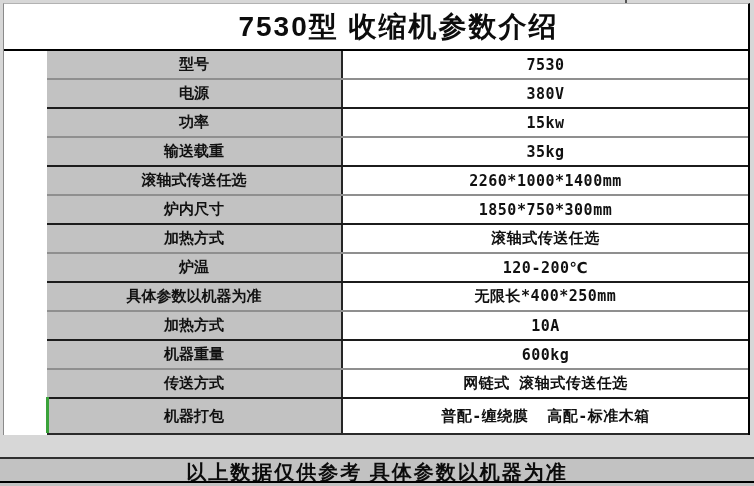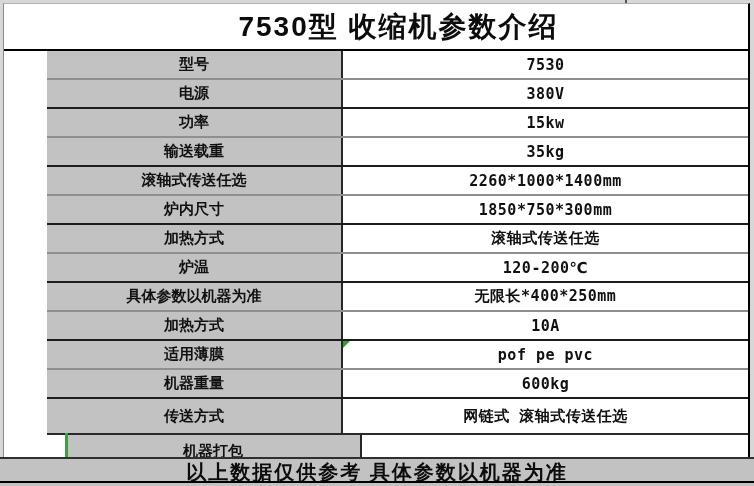--- a/index.html
+++ b/index.html
@@ -162,28 +162,20 @@
 
   <div class="row">
     <div class="label-cell">
       <span class="lbl">加热方式</span>
     </div>
     <div class="value-cell">
       <span class="val">10A</span>
     </div>
   </div>
 
-  <div class="row">
-    <div class="label-cell">
-      <span class="lbl">适用薄膜</span>
-    </div>
-    <div class="value-cell">
-      <span class="val">pof pe pvc</span>
-    <i class="err-tri"></i></div>
-  </div>
 
   <div class="row">
     <div class="label-cell">
       <span class="lbl">机器重量</span>
     </div>
     <div class="value-cell">
       <span class="val">600kg</span>
     </div>
   </div>
 
@@ -193,20 +185,23 @@
     </div>
     <div class="value-cell">
       <span class="val">网链式 滚轴式传送任选</span>
     </div>
   </div>
 
   <div class="row">
     <div class="label-cell">
       <span class="lbl">机器打包</span>
     <i class="green-edge"></i></div>
+    <div class="value-cell">
+      <span class="val">普配-缠绕膜  高配-标准木箱</span>
+    </div>
   </div>
 </div>
   </div>
 
   <div class="footer">
     <span>以上数据仅供参考 具体参数以机器为准</span>
   </div>
 
 </div>
 

